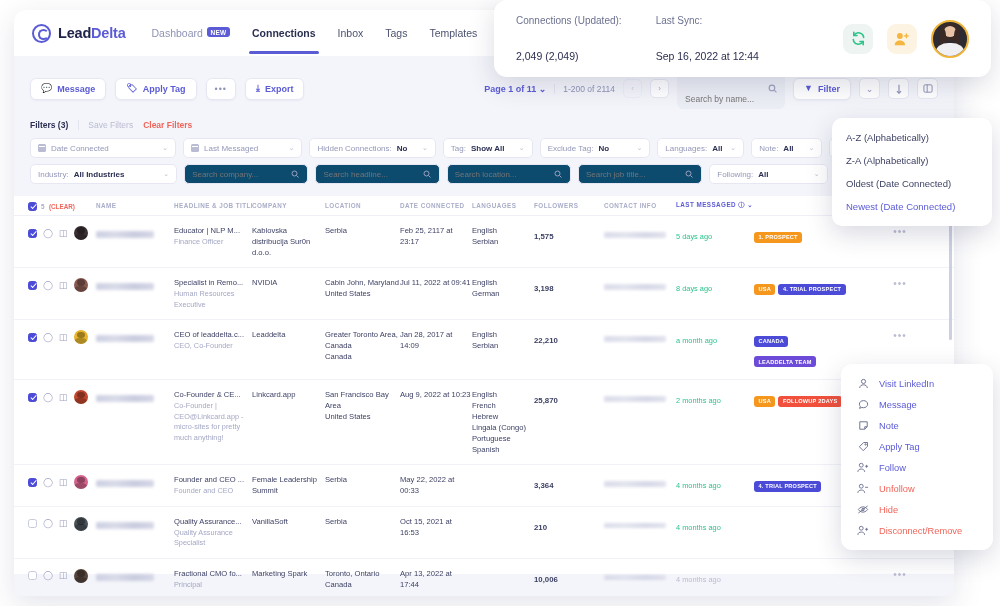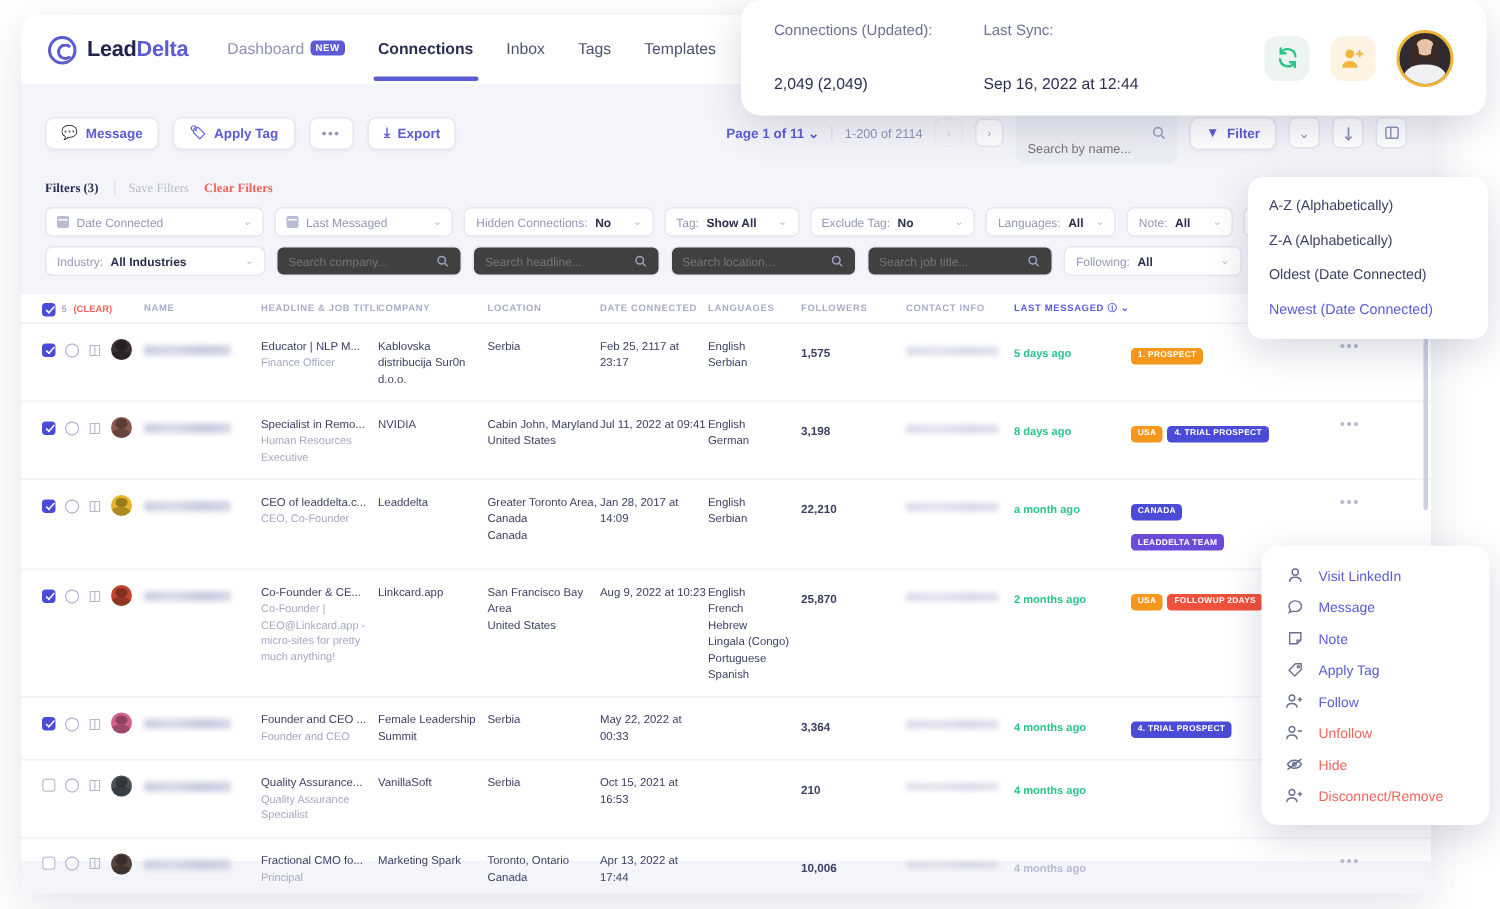--- a/index.html
+++ b/index.html
@@ -89,35 +89,35 @@
     font-family: "Liberation Sans", sans-serif; filter: blur(.3px); margin-top: 21px;
   }
   .mini-ic { width:12px; height:12px; display:flex; align-items:center; justify-content:center; color:#9da1bf; }
   .iconbtn {
     width: 21px; height: 21px; border-radius: 5px; border: 1px solid #e6e7f2;
     background: #fff; display: flex; align-items: center; justify-content: center;
     cursor: pointer; color: #8f93b5; font-size: 9px;
   }
 
   
-  .filterhead { display: flex; align-items: center; gap: 10px; padding: 11px 16px 5px; font-family: Liberation Serif, serif; }
+  .filterhead { display: flex; align-items: center; gap: 10px; padding: 11px 16px 5px; }
   .fh-title { font-size: 8.5px; font-weight: bold; color: #2b2f52; filter: blur(.3px); }
   .fh-save  { font-size: 8.5px; color: #b9bcd2; padding-left:9px; border-left:1px solid #e2e4f0; filter: blur(.3px); cursor:pointer;}
   .fh-clear { font-size: 8.5px; color: #f0655a; font-weight: bold; filter: blur(.3px); cursor:pointer;}
 
   .filterrow { display: flex; gap: 7px; padding: 3px 16px; flex-wrap: nowrap; }
   .fsel, .fsearch {
     display: flex; align-items: center; gap: 5px;
     background: #fff; border: 1px solid #e6e7f2; border-radius: 5px;
     height: 20px; padding: 0 7px; font-size: 8px; color: #9498b8;
     white-space: nowrap; cursor: pointer; filter: blur(.3px);
   }
   .fsel .val { color: #2b2f52; font-weight: bold; }
   .fsel .cv { margin-left: auto; color: #b9bcd2; font-size: 7px; }
-  .fsearch { background:#404040;justify-content:center; }
+  .fsearch { background:#0c4a6e;justify-content:center; }
   .fsearch input {
     border:0; outline:none; background:transparent; font-size:8px; color:#9498b8;
     width: 100%; font-family:"Liberation Sans", sans-serif;
   }
   .cal-ic { width:8px; height:8px; background:#b9bcd2; border-radius:1.5px; position:relative; flex:0 0 auto;}
   .cal-ic::before{content:"";position:absolute;left:1px;right:1px;top:2px;height:1px;background:#fff;}
 
   
   .tablewrap { margin: 9px 0 0; background: #fff; position: relative; height: 378px; }
   .thead {
@@ -149,21 +149,21 @@
   }
   .c-sel   { width: 68px; flex: 0 0 68px; display: flex; align-items: center; gap: 6px; padding-top: 1px;}
   .c-name  { width: 78px; flex: 0 0 78px; }
   .c-head  { width: 78px; flex: 0 0 78px; }
   .c-comp  { width: 73px; flex: 0 0 73px; }
   .c-loc   { width: 75px; flex: 0 0 75px; }
   .c-date  { width: 72px; flex: 0 0 72px; }
   .c-lang  { width: 62px; flex: 0 0 62px; }
   .c-fol   { width: 70px; flex: 0 0 70px; }
   .c-ci    { width: 72px; flex: 0 0 72px; }
-  .c-last  { width: 78px; flex: 0 0 78px; font-weight: bold; }
+  .c-last  { width: 78px; flex: 0 0 78px; }
   .c-tags  { width: 100px; flex: 0 0 100px; }
   .c-act   { flex: 1 1 auto; display: flex; justify-content: center; padding-top: 2px;}
 
   .rowic { font-size: 9px; color: #9da1bf; line-height: 1; }
   .avatar {
     width: 14px; height: 14px; border-radius: 50%; flex: 0 0 auto;
     background: #d7d9e8; overflow: hidden; position: relative;
   }
   .avatar i { position:absolute; inset:0; display:block; }
   .avatar i::before{ content:""; position:absolute; left:22%; top:10%; width:56%; height:48%; border-radius:50%; background:rgba(0,0,0,.33); }

